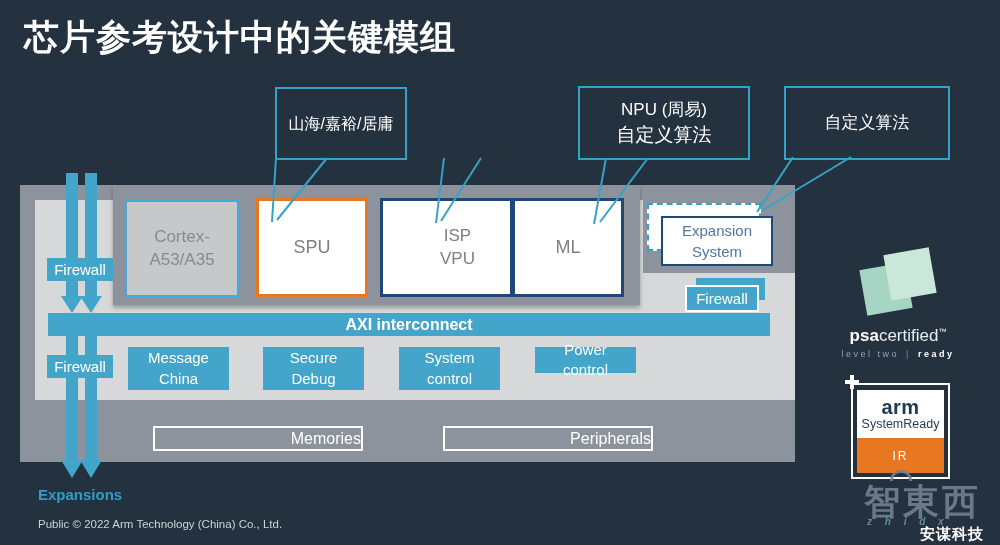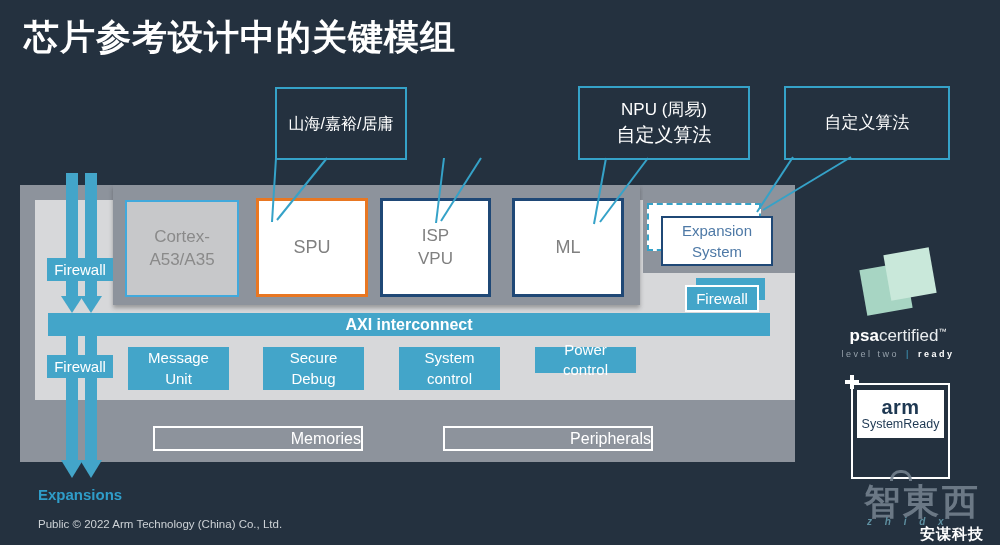--- a/index.html
+++ b/index.html
@@ -41,21 +41,21 @@
   .container{left:20px;top:185px;width:775px;height:277px;background:var(--gray-mid);}
   .panel{position:absolute;left:15px;top:15px;width:760px;height:200px;background:var(--gray-light);}
   .band-top{position:absolute;left:93px;top:0;width:527px;height:120px;background:var(--gray-mid);
             box-shadow:0 3px 4px rgba(40,40,40,.35);}
   .band-exp{position:absolute;left:623px;top:0;width:152px;height:88px;background:var(--gray-mid);}
   .block{position:absolute;display:flex;flex-direction:column;align-items:center;justify-content:center;
          text-align:center;background:#fff;color:var(--block-text);line-height:1.3;}
   .blk-cortex{left:105px;top:15px;width:110px;height:93px;background:var(--cortex-fill);
               border:2px solid var(--cortex-border);color:#8A8A8A;font-size:17px;}
   .blk-spu{left:236px;top:13px;width:106px;height:93px;border:3px solid var(--orange);font-size:18px;}
-  .blk-isp{left:360px;top:13px;width:105px;height:93px;border:3px solid var(--navy);font-size:17px;}
+  .blk-isp{left:360px;top:13px;width:105px;height:93px;border:3px solid var(--navy);font-size:17px;padding-left:22px;}
   .blk-ml {left:492px;top:13px;width:106px;height:93px;border:3px solid var(--navy);font-size:18px;}
   .blk-exp-dashed{left:627px;top:18px;width:110px;height:44px;border:2px dashed var(--teal-line);}
   .blk-exp{left:641px;top:31px;width:108px;height:46px;border:2px solid var(--navy);
            color:var(--exp-text);font-size:15px;line-height:1.4;}
   .axi{position:absolute;left:28px;top:128px;width:722px;height:23px;background:var(--teal);
        color:#fff;display:flex;align-items:center;justify-content:center;font-size:16px;font-weight:600;}
   .chip{position:absolute;background:var(--teal);color:#fff;display:flex;flex-direction:column;
         align-items:center;justify-content:center;text-align:center;font-size:15px;line-height:1.35;}
   .u1{left:108px;top:162px;width:101px;height:43px;}
   .u2{left:243px;top:162px;width:101px;height:43px;}
@@ -161,21 +161,21 @@
     <div class="fw-right">
       <span>Firewall</span>
     </div>
 
     <div class="axi">
       <span>AXI interconnect</span>
     </div>
 
     <div class="chip u1">
       <span>Message</span>
-      <span>Unit</span>
+      <span>China</span>
     </div>
     <div class="chip u2">
       <span>Secure</span>
       <span>Debug</span>
     </div>
     <div class="chip u3">
       <span>System</span>
       <span>control</span>
     </div>
     <div class="chip u4">
@@ -234,20 +234,23 @@
     <span class="sep">|</span>
     <span class="ready">ready</span>
   </div>
 
   <div class="abs plus-icon"></div>
   <div class="abs sr-frame">
     <div class="sr-white">
       <span class="sr-arm">arm</span>
       <span class="sr-name">SystemReady</span>
     </div>
+    <div class="sr-orange">
+      <span>IR</span>
+    </div>
   </div>
 
   <div class="abs zhidx-antenna"></div>
   <div class="abs zhidx-logo">智東西</div>
   <div class="abs zhidx-letters">z h i d x</div>
   <div class="abs armchina">
     <div class="co">安谋科技</div>
     <div>
       <span class="brand">arm</span>
       <span class="cn">CHINA</span>

